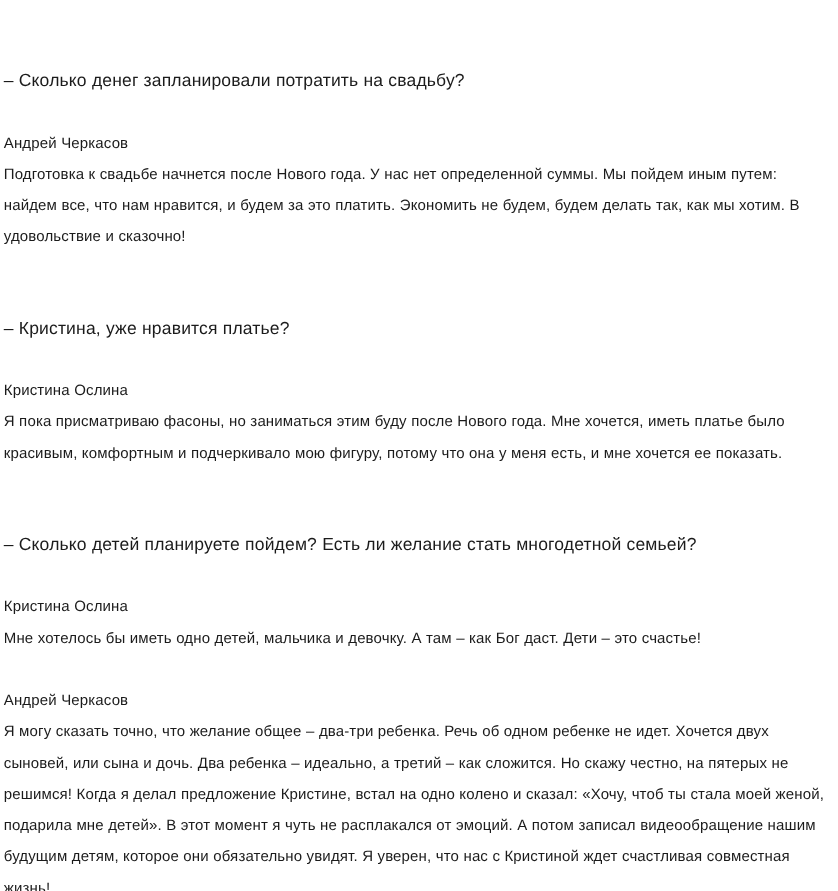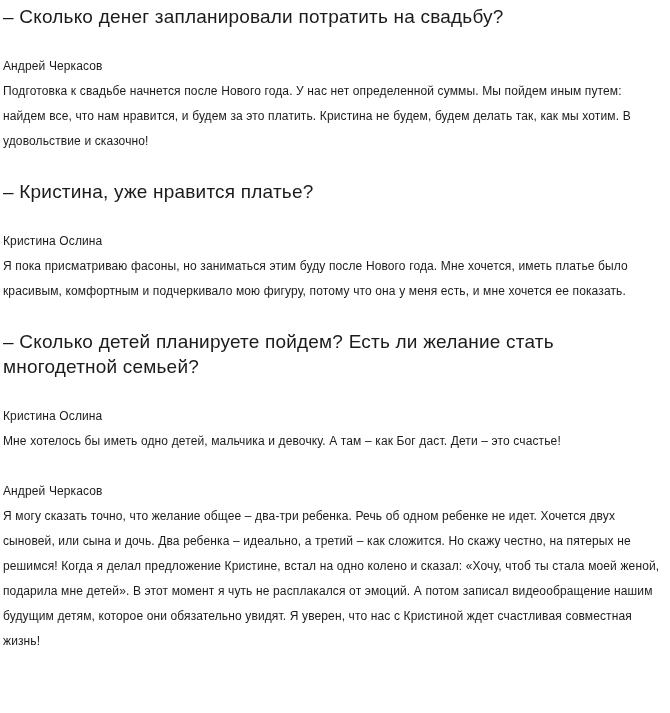--- a/index.html
+++ b/index.html
@@ -35,43 +35,44 @@
     font-size: 12px;
     line-height: 25px;
     letter-spacing: 0.01em;
     word-spacing: 0.005em;
     margin: 0;
     text-align: left;
     color: #1b1b1b;
     white-space: normal;
   }
   .question {
-    font-size: 19px;
+    font-size: 14px;
     line-height: 25px;
+    margin-top: 48px;
   }
   .speaker {
     
     font-weight: 400;
   }
   .para {
     max-width: 664px;
   }
 </style>
 </head>
 <body>
 
 <article id="article">
 
   <div class="block">
     <p class="line question">– Сколько денег запланировали потратить на свадьбу?</p>
   </div>
 
   <div class="block">
     <p class="speaker">Андрей Черкасов</p>
-    <p class="para">Подготовка к свадьбе начнется после Нового года. У нас нет определенной суммы. Мы пойдем иным путем: найдем все, что нам нравится, и будем за это платить. Кристина не будем, будем делать так, как мы хотим. В удовольствие и сказочно!</p>
+    <p class="para">Подготовка к свадьбе начнется после Нового года. У нас нет определенной суммы. Мы пойдем иным путем: найдем все, что нам нравится, и будем за это платить. Экономить не будем, будем делать так, как мы хотим. В удовольствие и сказочно!</p>
   </div>
 
   <div class="block">
     <p class="line question">– Кристина, уже нравится платье?</p>
   </div>
 
   <div class="block">
     <p class="speaker">Кристина Ослина</p>
     <p class="para">Я пока присматриваю фасоны, но заниматься этим буду после Нового года. Мне хочется, иметь платье было красивым, комфортным и подчеркивало мою фигуру, потому что она у меня есть, и мне хочется ее показать.</p>
   </div>

